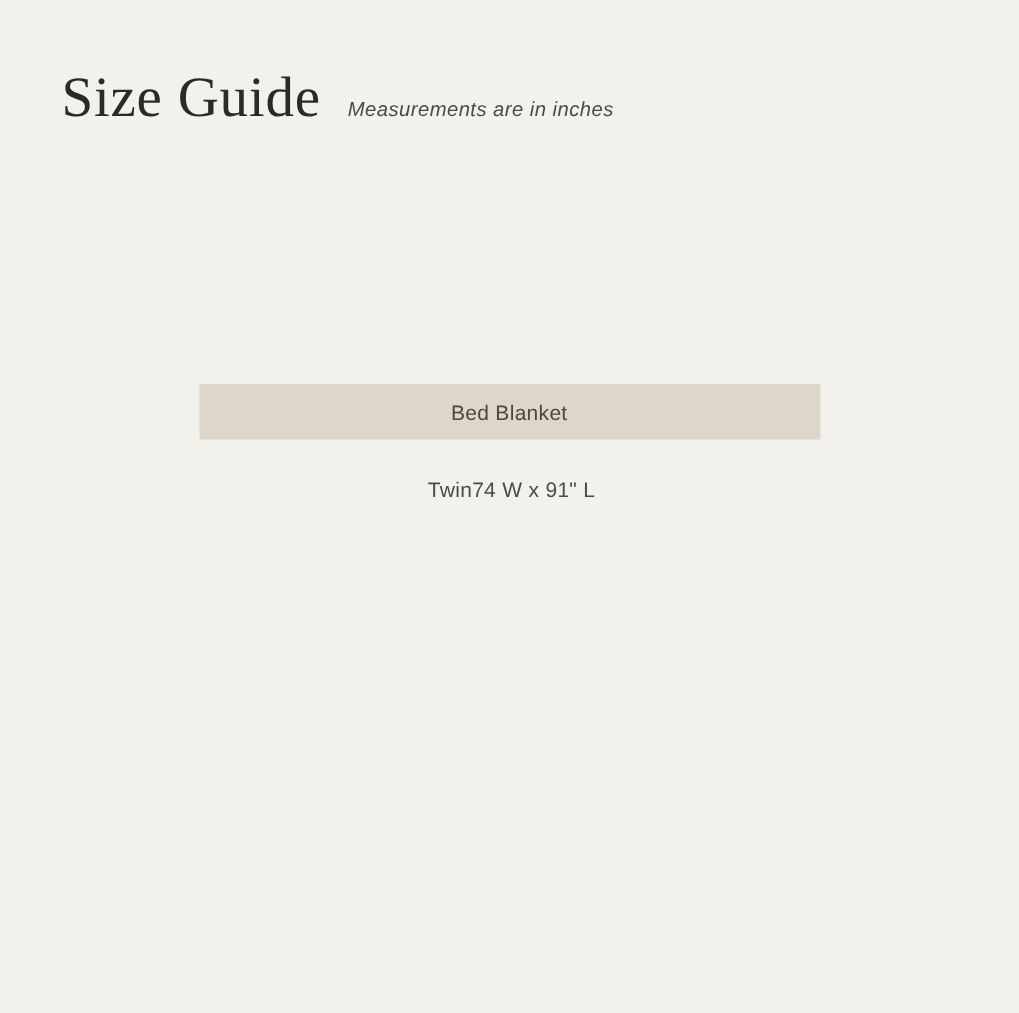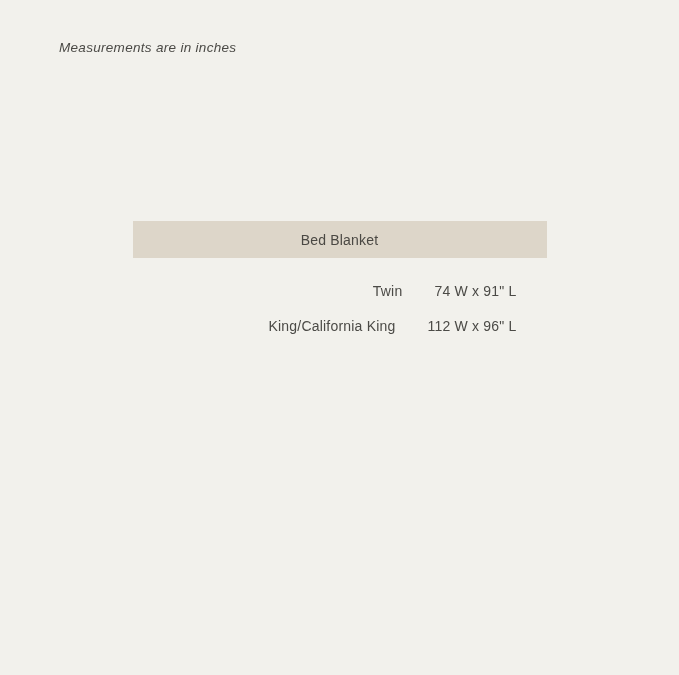--- a/index.html
+++ b/index.html
@@ -54,56 +54,52 @@
     justify-content: center;
     font-size: 14px;
     letter-spacing: 0.2px;
     color: #4a4843;
   }
   .size-table-body {
     padding: 26px 30px 0 33px;
   }
   .size-row {
     display: flex;
-    justify-content: flex-end;
+    justify-content: center;
     align-items: baseline;
     font-size: 14px;
     line-height: 14px;
     letter-spacing: 0.2px;
     color: var(--text-color, #4b4a46);
     margin-bottom: 21px;
-    gap: 32px;
   }
   .size-row-label { text-align: left; }
   .size-row-value { text-align: right; }
 </style>
 </head>
 <body style="--page-bg: #f2f1ec; --header-bg: #ddd6c9; --title-color: #2b2a24; --text-color: #4b4a46;">
 
 <div class="page">
 
   <div class="header">
+    <div class="title">Size Guide</div>
     <div class="subtitle">Measurements are in inches</div>
   </div>
 
   <div class="size-table">
 
     <div class="size-table-header">
       <span>Bed Blanket</span>
     </div>
 
     <div class="size-table-body">
 
       <div class="size-row">
         <span class="size-row-label">Twin</span>
         <span class="size-row-value">74 W x 91" L</span>
       </div>
 
 
-      <div class="size-row">
-        <span class="size-row-label">King/California King</span>
-        <span class="size-row-value">112 W x 96" L</span>
-      </div>
 
     </div>
   </div>
 
 </div>
 
 </body></html>

